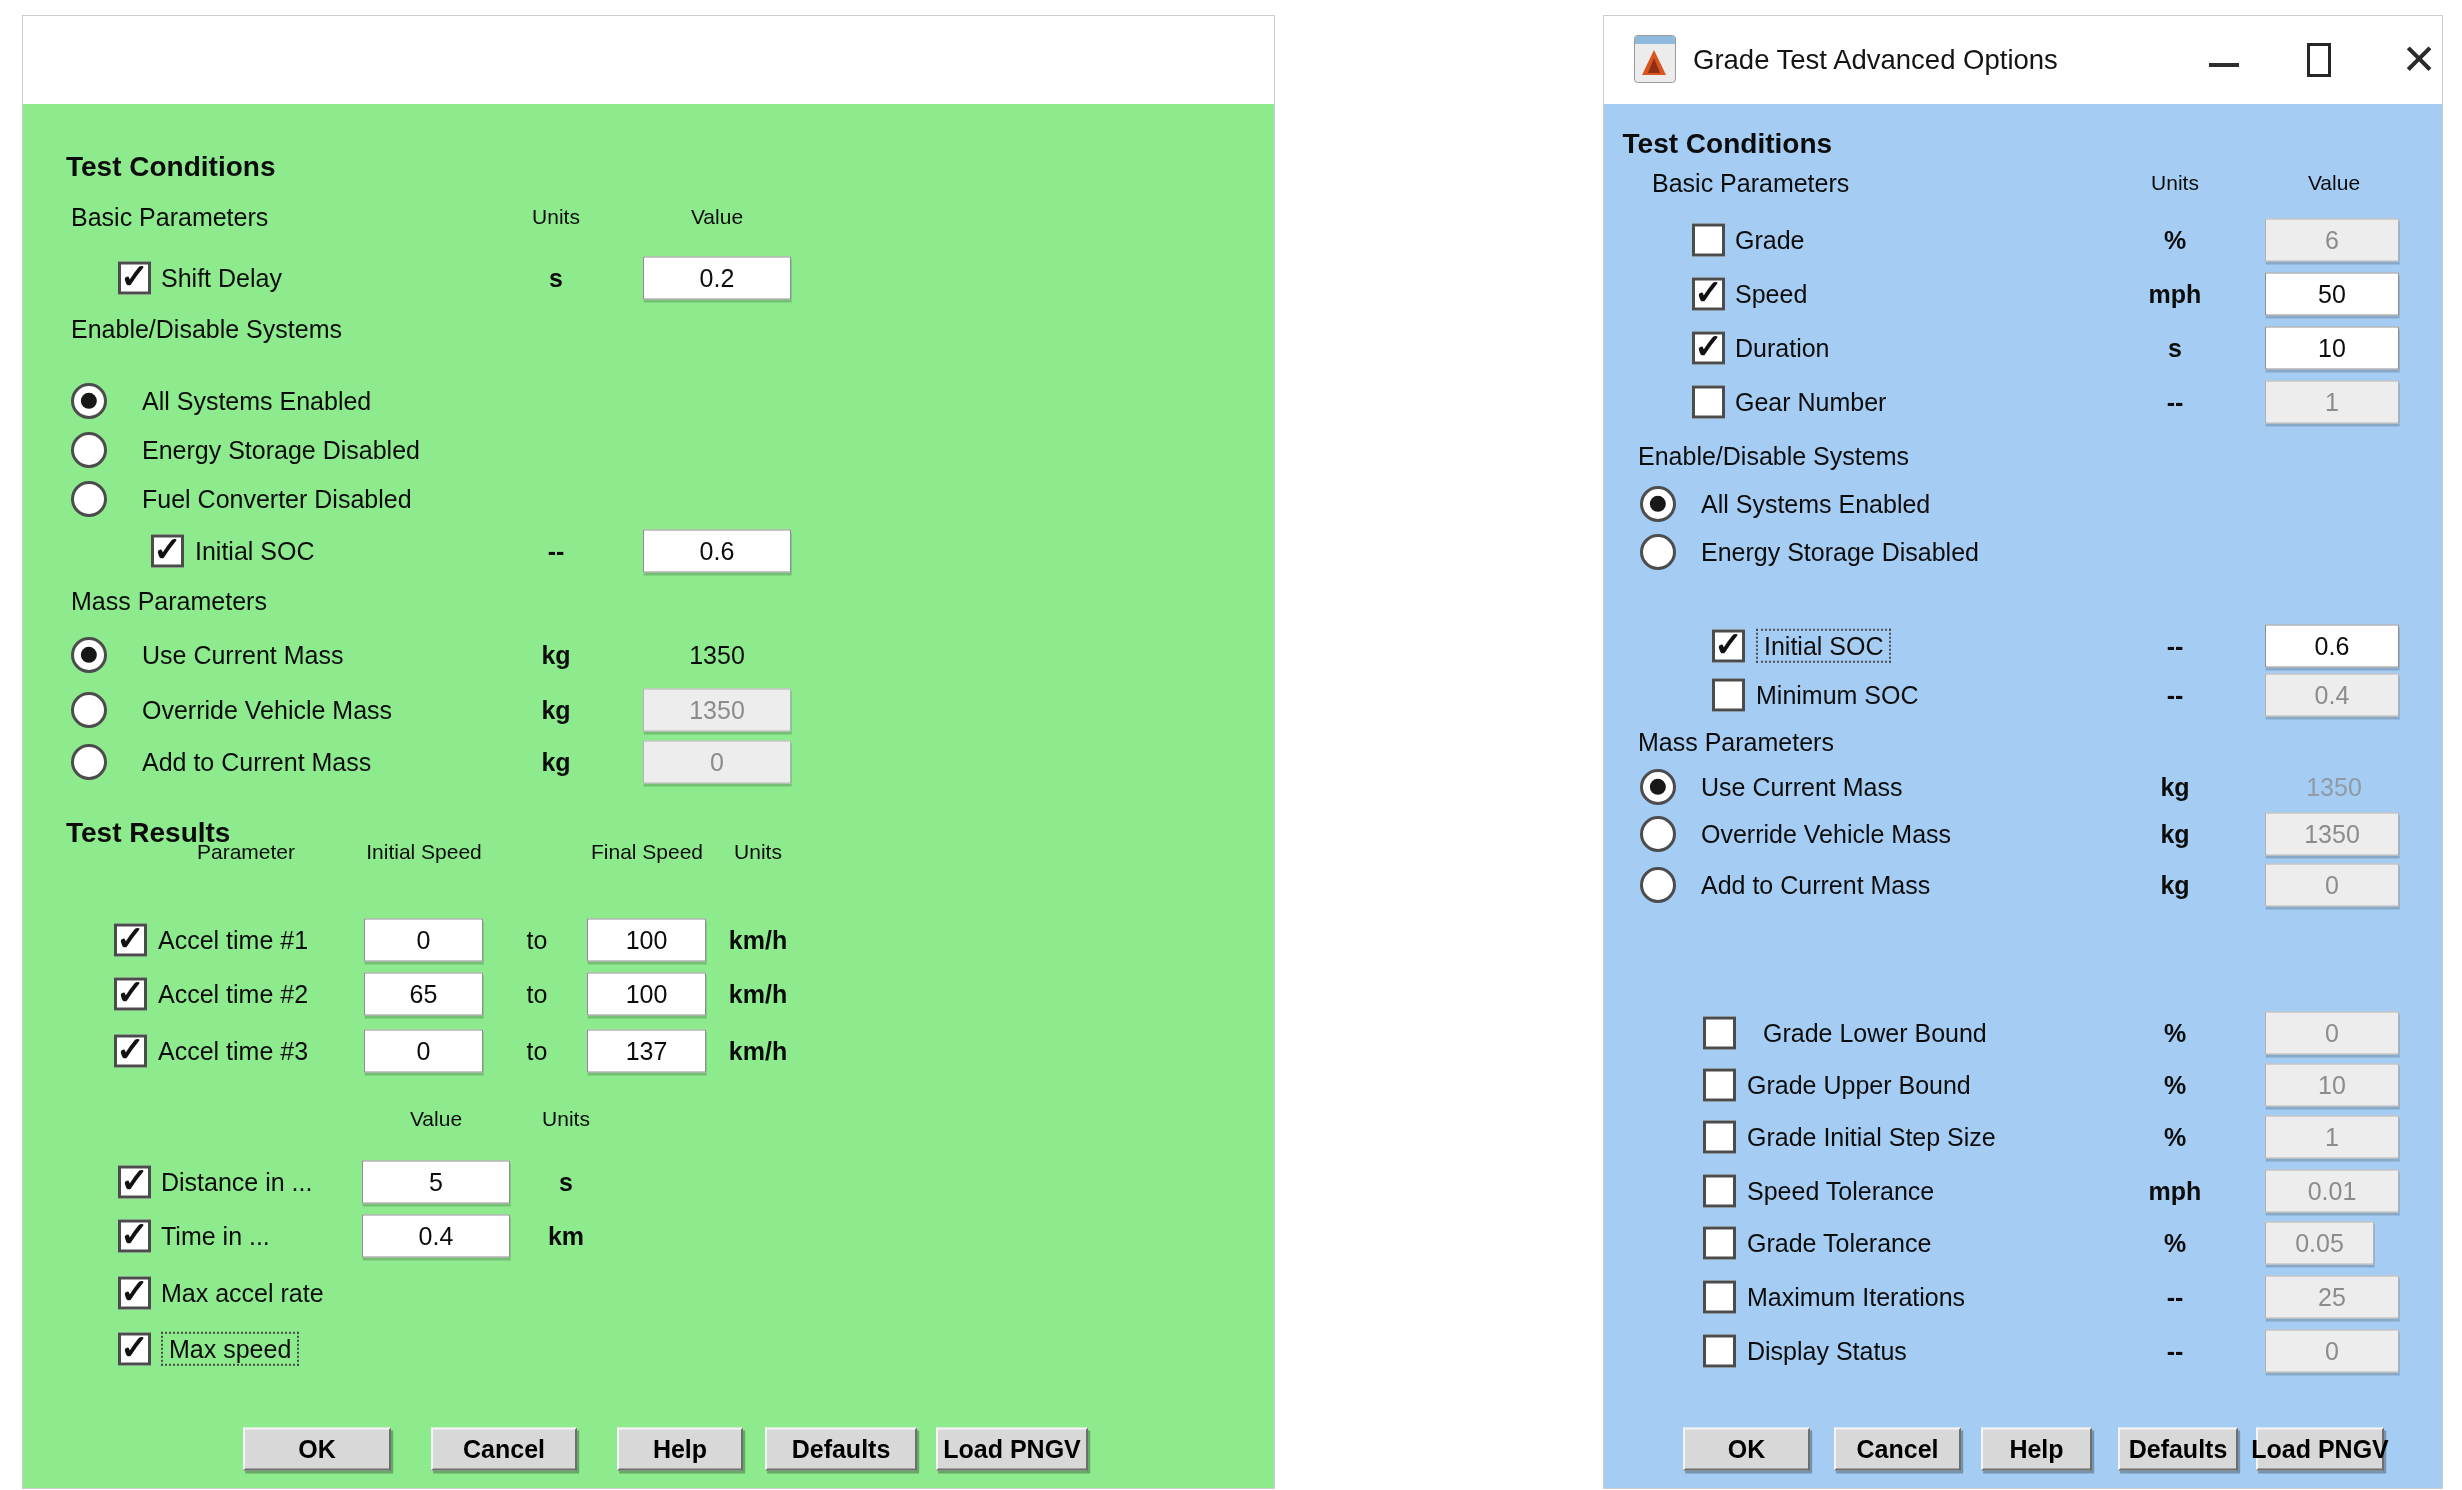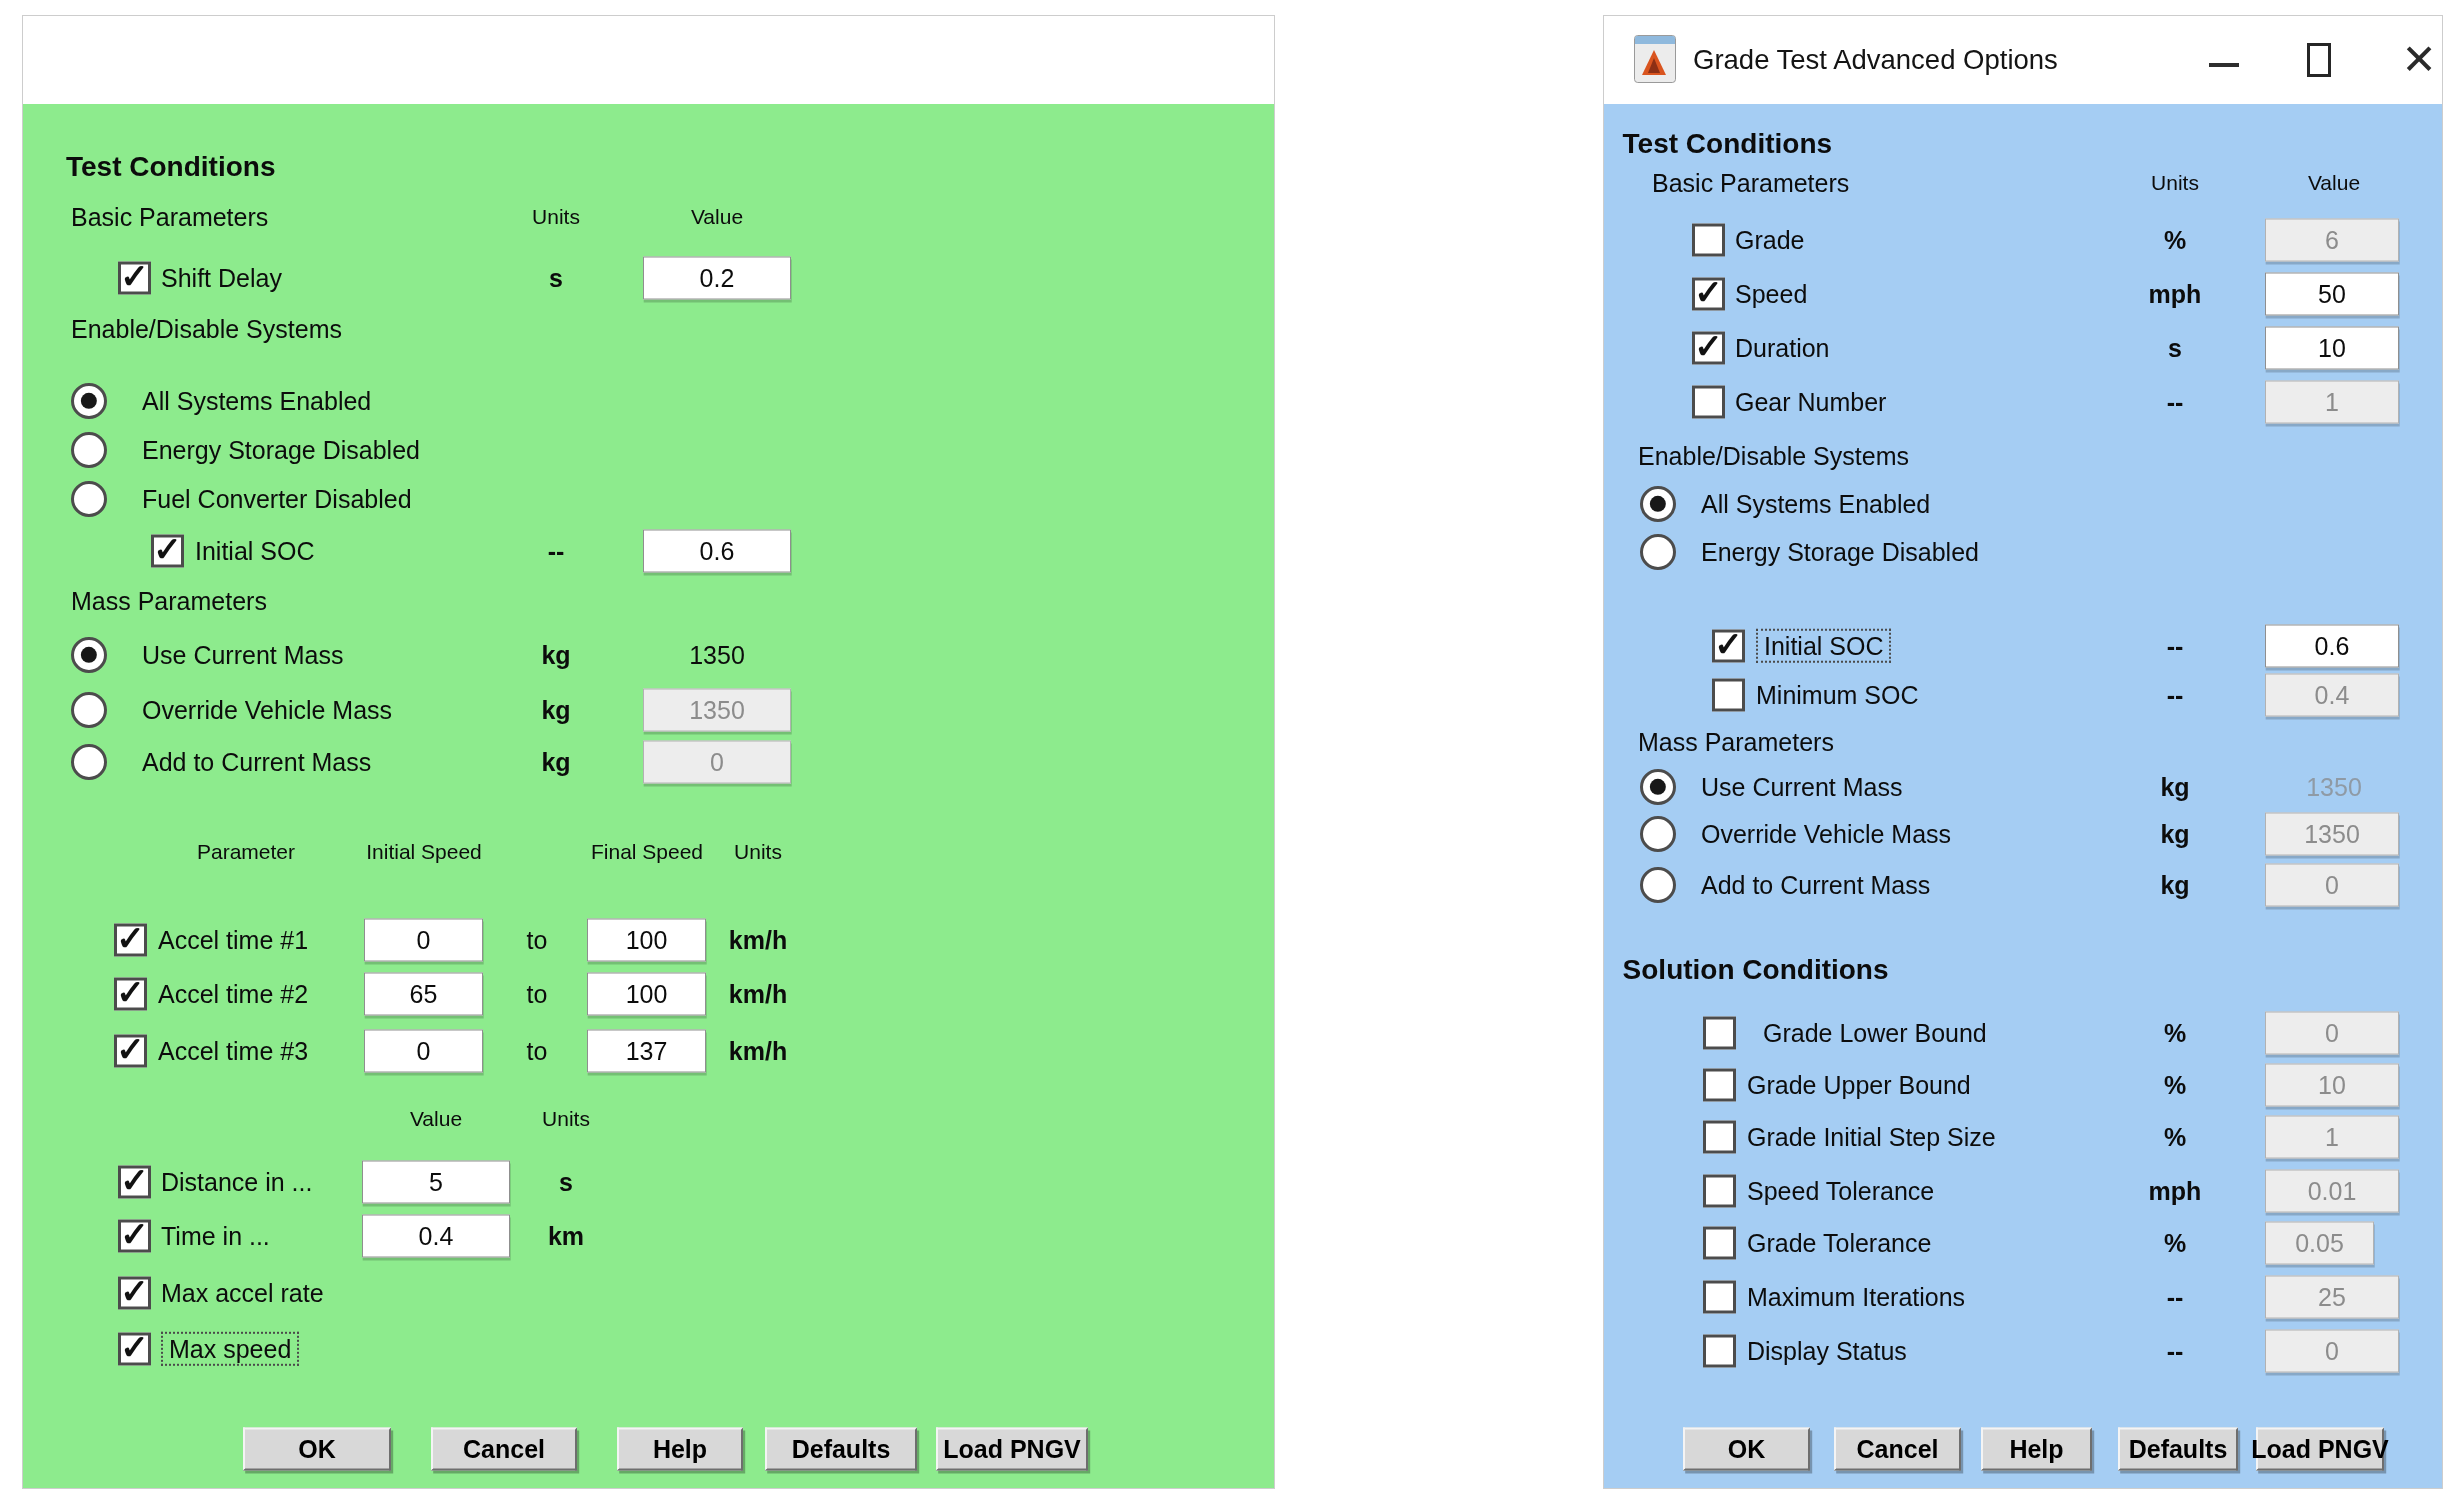--- a/index.html
+++ b/index.html
@@ -111,20 +111,23 @@
         <span class="lbl " style="left: 119px;">Override Vehicle Mass</span>
         <span class="ctr units" style="left: 533px;">kg</span>
         <input class="tbox" type="text" disabled="" value="1350" style="left: 620px; width: 148px;">
       </div>
       <div class="row" style="top: 633px;">
         <div class="radio" style="left: 48px;"></div>
         <span class="lbl " style="left: 119px;">Add to Current Mass</span>
         <span class="ctr units" style="left: 533px;">kg</span>
         <input class="tbox" type="text" disabled="" value="0" style="left: 620px; width: 148px;">
       </div>
+      <div class="row" style="top: 704px;">
+        <span class="lbl heading" style="left: 43px;">Test Results</span>
+      </div>
       <div class="row" style="top: 723px; padding-left: 16px;">
         <span class="ctr colhead" style="left: 223px;">Parameter</span>
         <span class="ctr colhead" style="left: 401px;">Initial Speed</span>
         <span class="ctr colhead" style="left: 624px;">Final Speed</span>
         <span class="ctr colhead" style="left: 735px;">Units</span>
       </div>
       <div class="row" style="top: 811px;">
         <div class="checkbox" style="left: 91px;">
           <span class="mark">✓</span>
         </div>
@@ -296,23 +299,20 @@
         <span class="lbl " style="left: 97px;">Override Vehicle Mass</span>
         <span class="ctr units" style="left: 571px;">kg</span>
         <input class="tbox" type="text" disabled="" value="1350" style="left: 661px; width: 134px;">
       </div>
       <div class="row" style="top: 756px;">
         <div class="radio" style="left: 36px;"></div>
         <span class="lbl " style="left: 97px;">Add to Current Mass</span>
         <span class="ctr units" style="left: 571px;">kg</span>
         <input class="tbox" type="text" disabled="" value="0" style="left: 661px; width: 134px;">
       </div>
-      <div class="row" style="top: 841px;">
-        <span class="lbl heading" style="left: 18.6px;">Solution Conditions</span>
-      </div>
       <div class="row" style="top: 904px;">
         <div class="checkbox" style="left: 99px;"></div>
         <span class="lbl " style="left: 143px; margin-left: 16px;">Grade Lower Bound</span>
         <span class="ctr units" style="left: 571px;">%</span>
         <input class="tbox" type="text" disabled="" value="0" style="left: 661px; width: 134px;">
       </div>
       <div class="row" style="top: 956px;">
         <div class="checkbox" style="left: 99px;"></div>
         <span class="lbl " style="left: 143px;">Grade Upper Bound</span>
         <span class="ctr units" style="left: 571px;">%</span>

